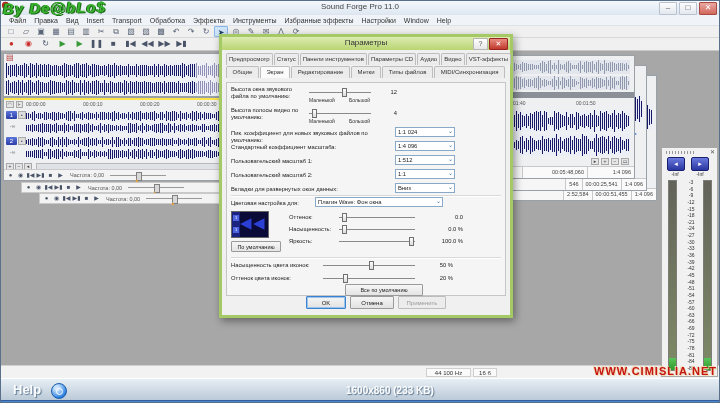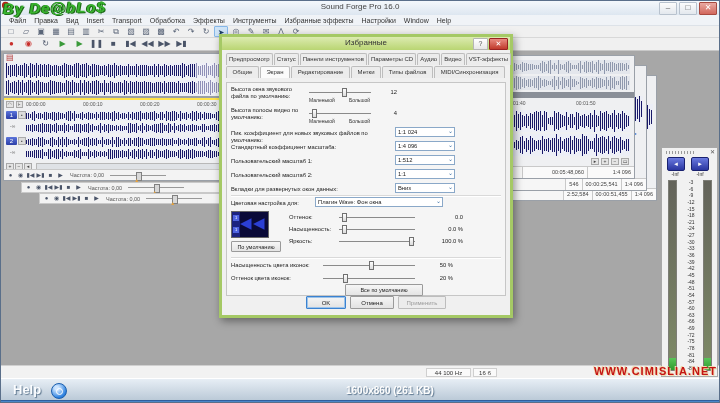--- a/index.html
+++ b/index.html
@@ -136,21 +136,21 @@
         background:linear-gradient(#f5f5f5,#e2e2e2);border:1px solid #9a9a9a;box-sizing:border-box;border-radius:1px;color:#222;}
   .fbtn.focus{border:1px solid #3b82d0;box-shadow:0 0 0 1px #9cc3ea inset;}
   .fbtn.disabled{color:#9a9a9a;background:#ececec;border-color:#bdbdbd;}
 </style>
 </head>
 <body>
 
 <div id="app">
 
   <div class="abs titlebar">
-    <div class="title">Sound Forge Pro 16.0</div>
+    <div class="title">Sound Forge Pro 11.0</div>
     <div class="winbtns">
       <div class="winbtn">–</div>
       <div class="winbtn">□</div>
       <div class="winbtn close">✕</div>
     </div>
   </div>
   <div class="abs wm-top">By De@bLo$</div>
 
   <div class="abs menubar">
       <span class="menu-item">Файл</span>
@@ -1345,21 +1345,21 @@
         <div class="tick">-78</div>
         <div class="tick">-81</div>
         <div class="tick">-84</div>
         <div class="tick">-87</div>
       </div>
     <div class="mbar" style="right:5px;"></div>
   </div>
 
   <div class="abs dialog">
     <div class="dtitle">
-      <div class="txt">Избранные</div>
+      <div class="txt">Параметры</div>
       <div class="dhelp">?</div>
       <div class="dclose">✕</div>
     </div>
     <div class="tabsrow" style="top:16px;">
         <span class="tab">Предпросмотр</span>
         <span class="tab">Статус</span>
         <span class="tab">Панели инструментов</span>
         <span class="tab">Параметры CD</span>
         <span class="tab">Аудио</span>
         <span class="tab">Видео</span>
@@ -1453,15 +1453,15 @@
 
   <div class="abs statusbar">
     <div class="sbcell" style="left:425px;width:45px;">44 100 Hz</div>
     <div class="sbcell" style="left:472px;width:24px;">16 б</div>
     <div class="wm-bot">WWW.CIMISLIA.NET</div>
   </div>
 
   <div class="abs viewer">
     <div class="viewlabel">Help</div>
     <div class="mag"></div>
-    <div class="sizelabel">1600x860 (261 KB)</div>
+    <div class="sizelabel">1600x860 (233 KB)</div>
   </div>
 </div>
 
 </body></html>

